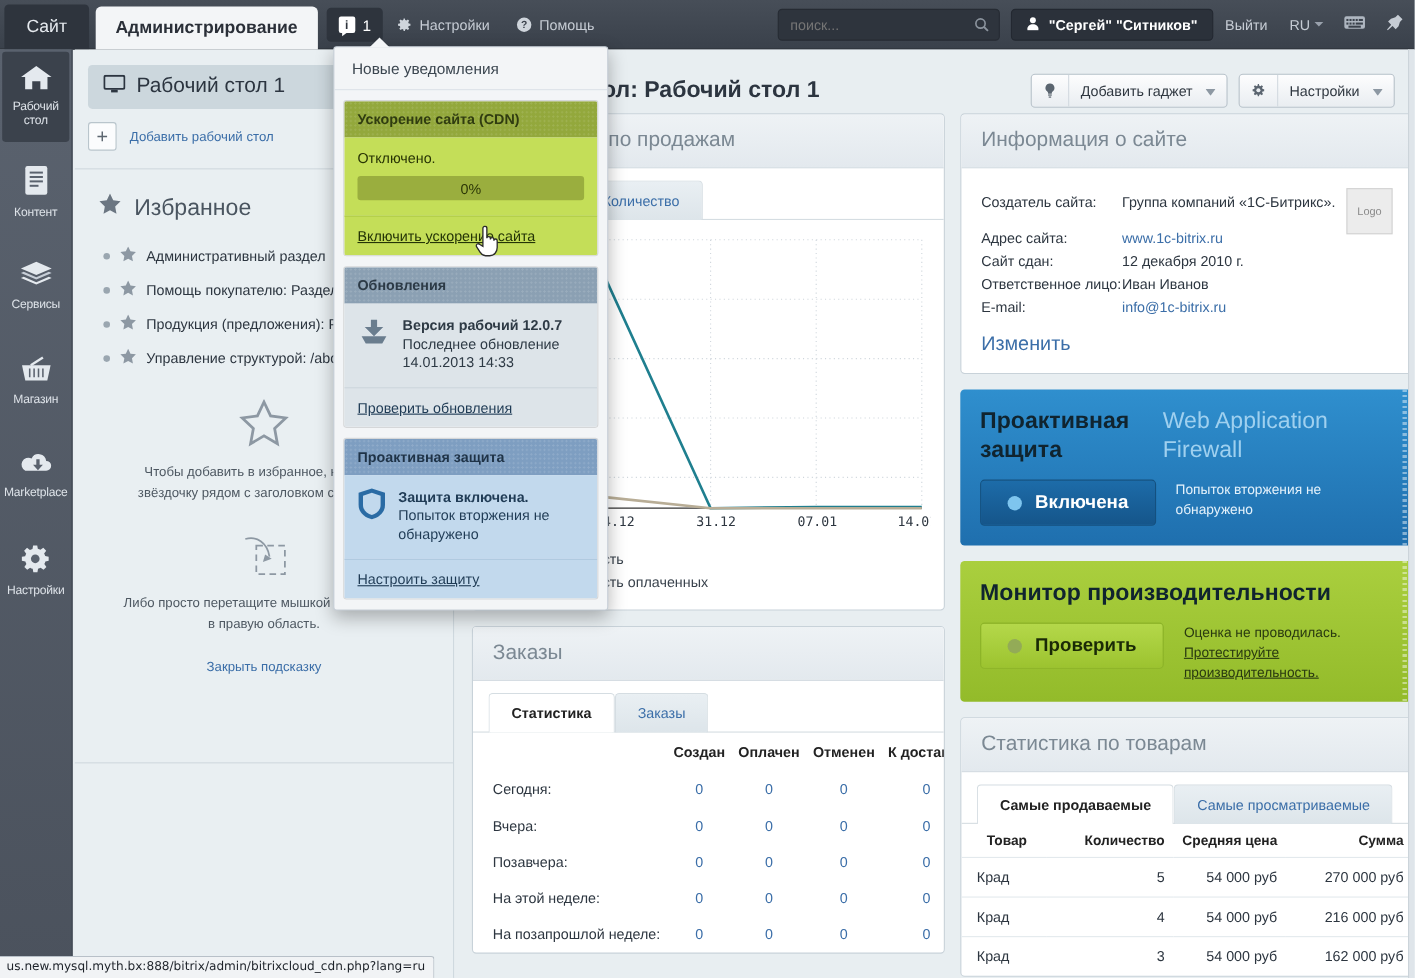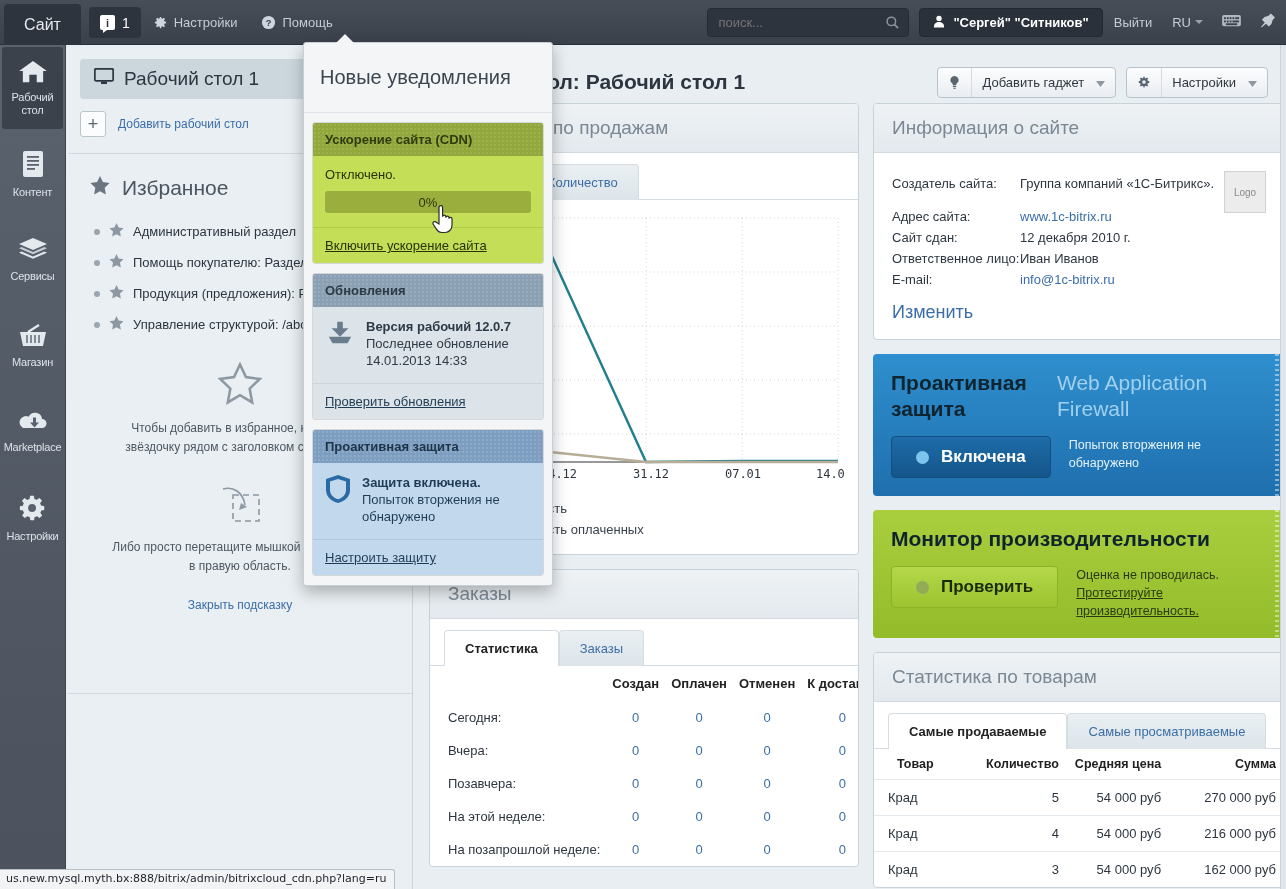--- a/index.html
+++ b/index.html
@@ -242,21 +242,21 @@
   .ndrop {
     position: absolute; left: 303px; top: 42px; width: 250px;
     background: #f3f5f7; border: 1px solid #c6ced6; border-radius: 3px;
     box-shadow: 0 6px 16px rgba(0,0,0,.28); z-index: 50;
   }
   .ndrop-arrow {
     position: absolute; left: 32px; top: -9px; width: 0; height: 0;
     border-left: 9px solid transparent; border-right: 9px solid transparent;
     border-bottom: 9px solid #f3f5f7;
   }
-  .ndrop-title { padding: 23px 16px; font-size: 20px; color: #3b4650; border-bottom: 1px solid #dde3e8; }
+  .ndrop-title { padding: 11px 16px; font-size: 14px; color: #3b4650; border-bottom: 1px solid #dde3e8; }
   .nd-card { margin: 9px 8px; border-radius: 3px; overflow: hidden; border: 1px solid rgba(0,0,0,.12); }
   .nd-head { padding: 9px 12px; font-size: 13px; font-weight: bold; color: #3b4650; }
   .nd-head.olive { background: #93a83c; color: #303c10;
     background-image: radial-gradient(rgba(255,255,255,.10) 1px, transparent 1px); background-size: 4px 4px; }
   .nd-head.slate { background: #8ba0b3; color: #2c3a46;
     background-image: radial-gradient(rgba(255,255,255,.12) 1px, transparent 1px); background-size: 4px 4px; }
   .nd-head.steel { background: #7e9ec1; color: #1f3347;
     background-image: radial-gradient(rgba(255,255,255,.12) 1px, transparent 1px); background-size: 4px 4px; }
   .nd-body { padding: 11px 12px 14px 12px; font-size: 13px; }
   .nd-body.lime { background: #c4de58; color: #283404; }
@@ -294,20 +294,21 @@
     background:#dfe5ea; border-left:1px solid #ccd4da;
   }
 </style>
 </head>
 <body>
 
 <div id="app">
 
   <div class="topbar">
     <div class="tb-tab site">Сайт</div>
+    <div class="tb-tab active">Администрирование</div>
 
     <div class="tb-notif">
       <span class="ibadge">i</span>
       <span class="ncount">1</span>
     </div>
 
     <div class="tb-item">
       <span>
         <svg width="15" height="15" viewBox="0 0 16 16">
             <path fill="#cfd5dc" d="M8 5.2A2.8 2.8 0 1 0 8 10.8 2.8 2.8 0 0 0 8 5.2zm0 4.2A1.4 1.4 0 1 1 8 6.6a1.4 1.4 0 0 1 0 2.8z"></path>

